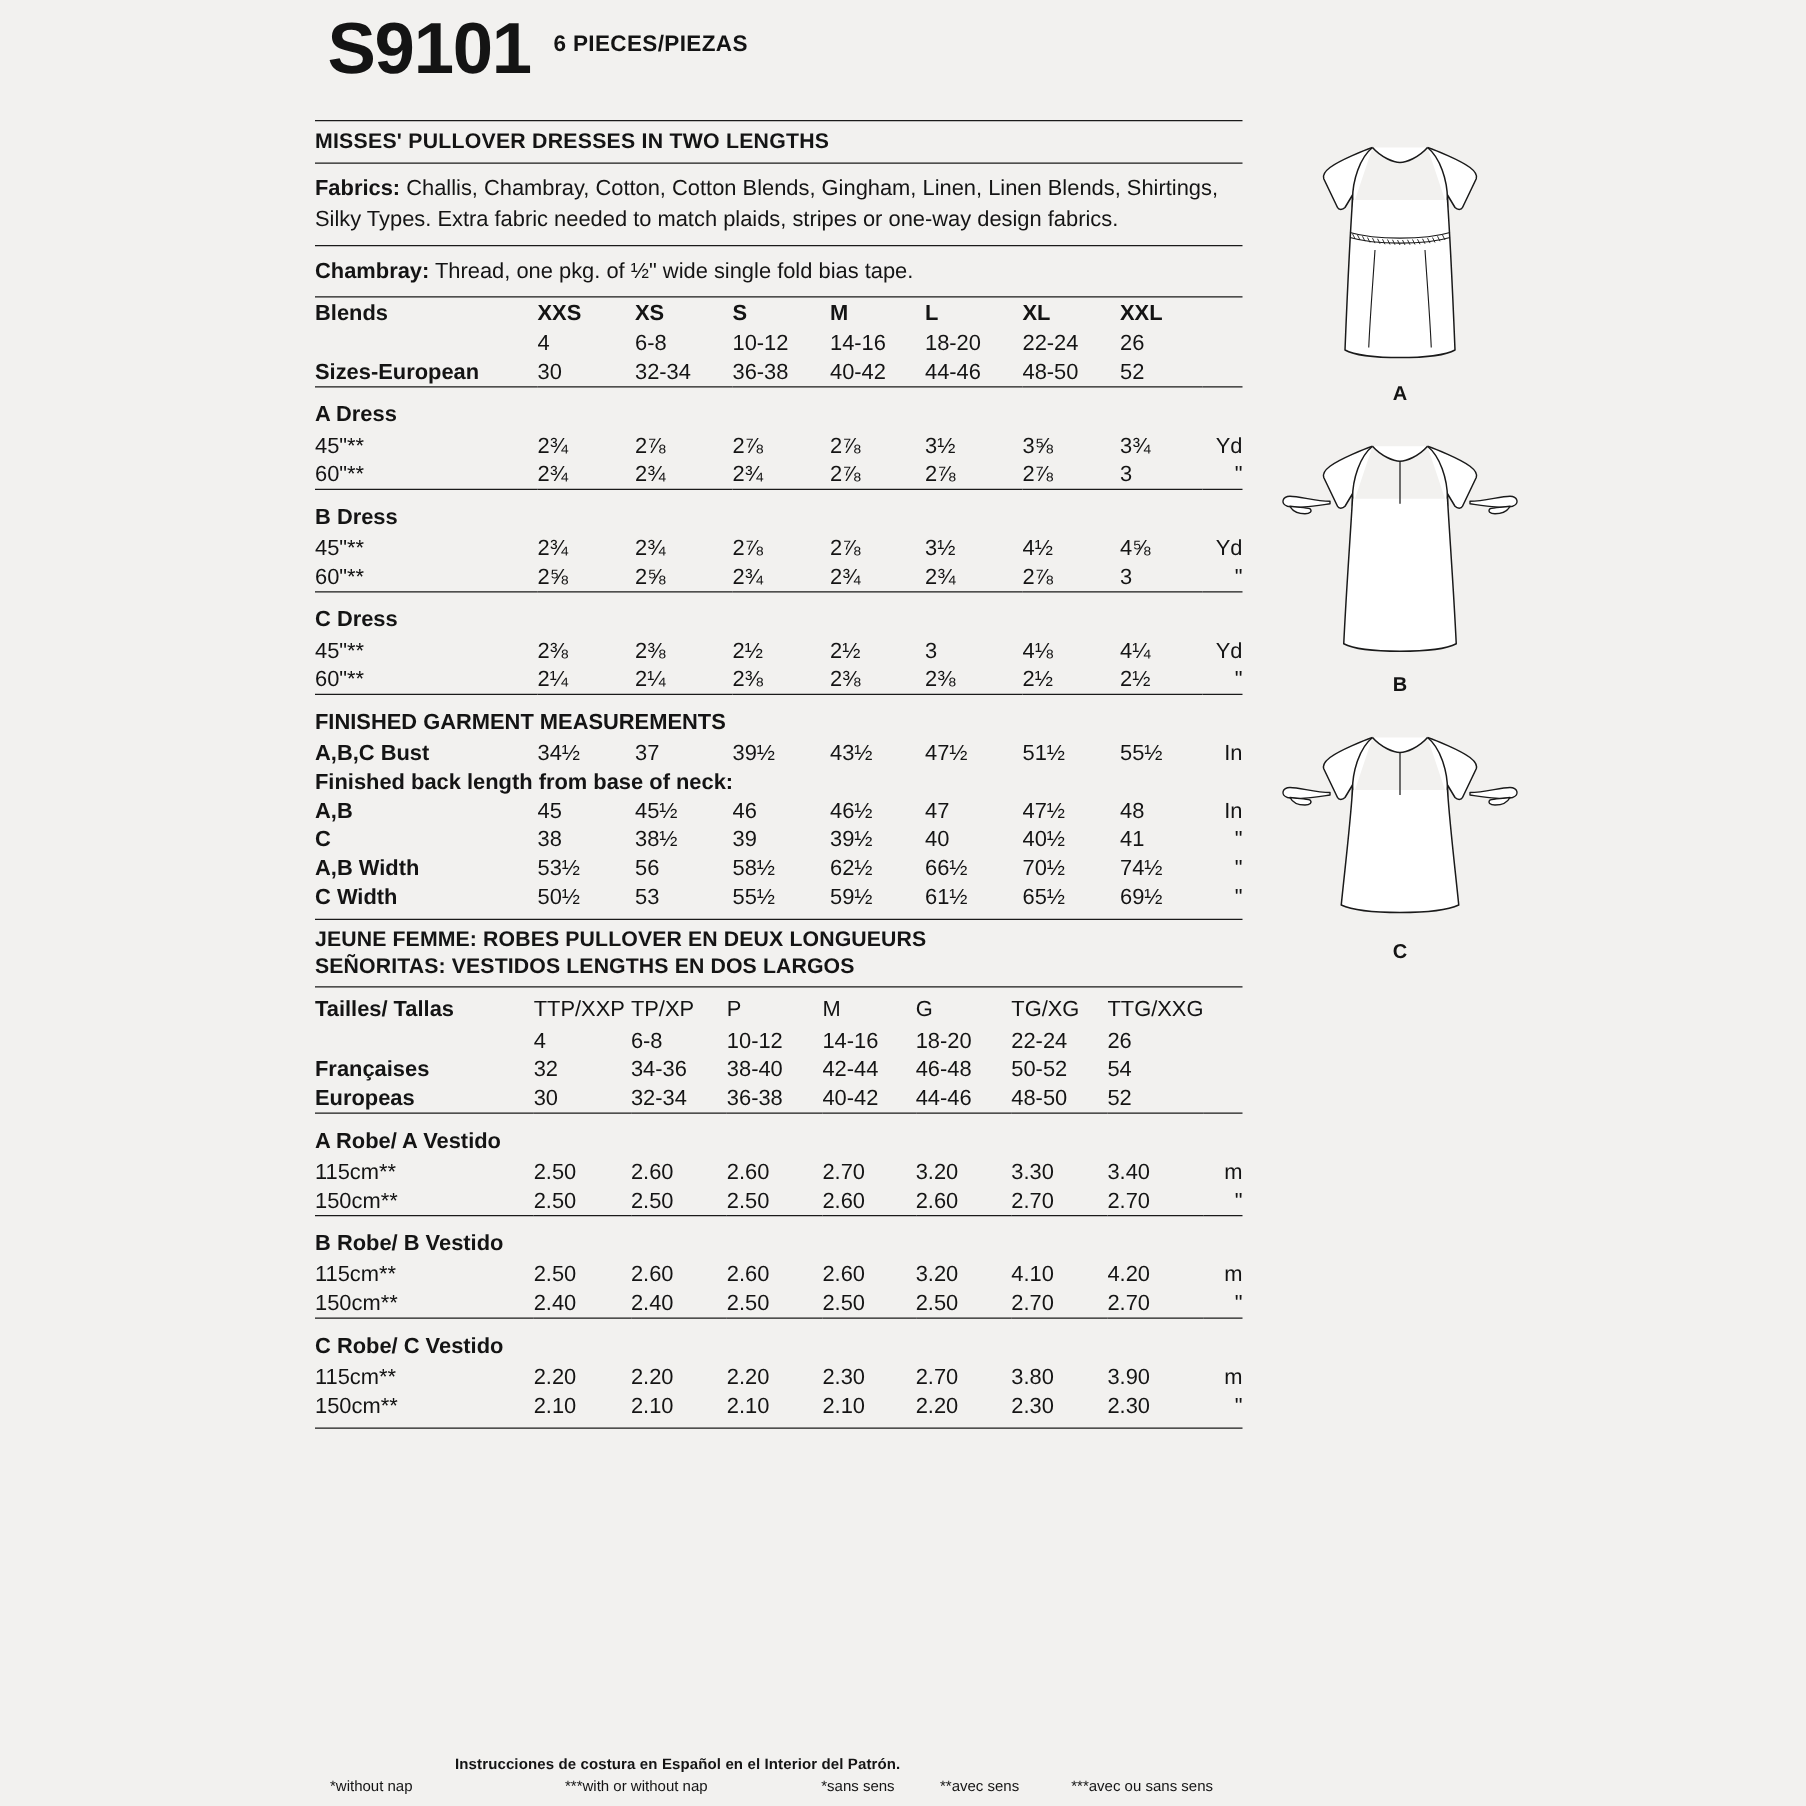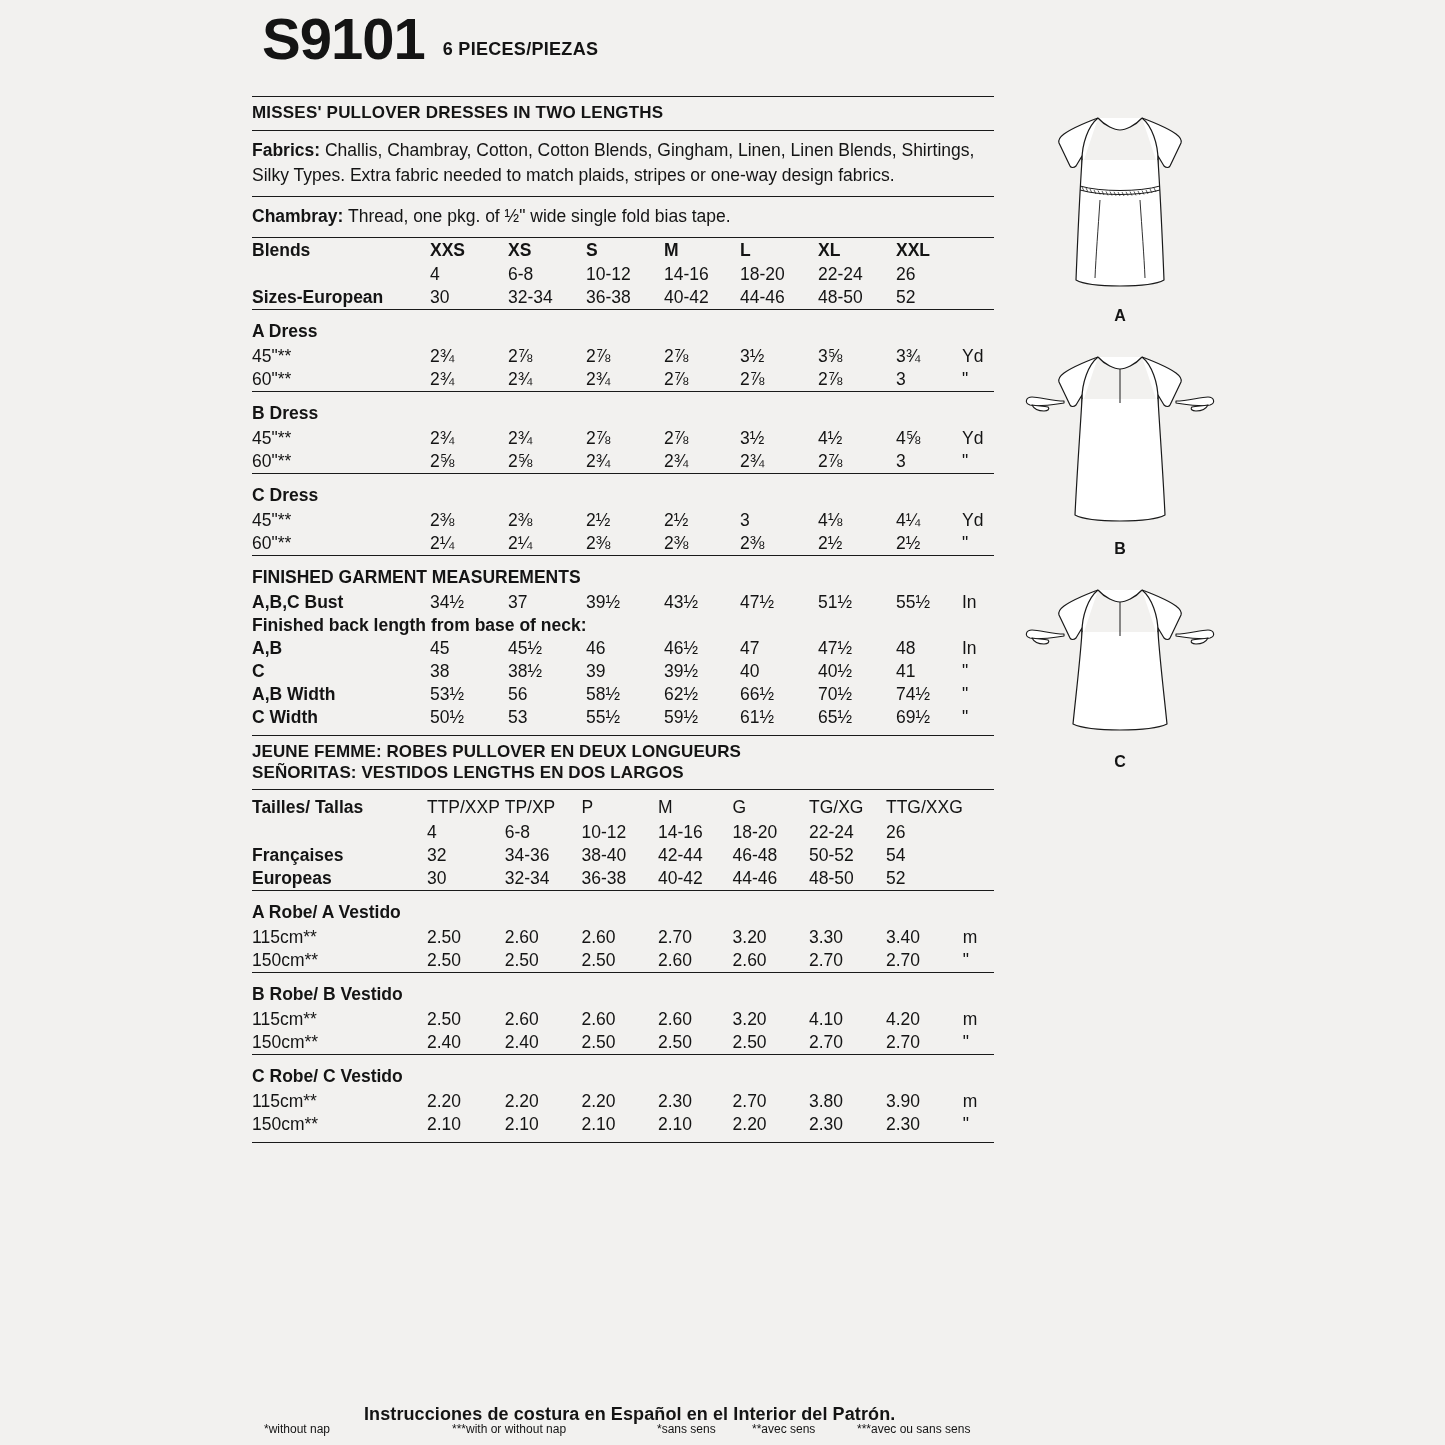--- a/index.html
+++ b/index.html
@@ -21,21 +21,21 @@
     width: 1445px;
     height: 1445px;
   }
 
   
   .header {
     position: absolute;
     left: 262px;
     top: 10px;
     display: flex;
-    align-items: flex-end;
+    align-items: center;
   }
   .pattern-number {
     font-size: 58px;
     font-weight: bold;
     letter-spacing: -1px;
     line-height: 1;
   }
   .pieces {
     font-size: 18px;
     font-weight: bold;
@@ -80,21 +80,21 @@
     white-space: nowrap;
   }
   td.lbl { width: 178px; }
   td.c1 { width: 78px; }
   td.c2 { width: 78px; }
   td.c3 { width: 78px; }
   td.c4 { width: 76px; }
   td.c5 { width: 78px; }
   td.c6 { width: 78px; }
   td.c7 { width: 66px; }
-  td.unit { width: 32px; text-align: left; }
+  td.unit { width: 32px; text-align: right; }
   .bold { font-weight: bold; }
   tr.sec td { padding-top: 7px; padding-bottom: 3px; }
   tr.thin td { padding-top: 1px; padding-bottom: 1px; }
   .divider-row td {
     border-top: 1.5px solid #1a1a1a;
     height: 0;
     padding: 0;
     font-size: 0;
     line-height: 0;
   }
@@ -118,21 +118,21 @@
   .fn-a { width: 88px; }
   .fn-b { width: 100px; margin-top: 27px; }
   .fn-c { width: 205px; }
   .fn-d { width: 95px; }
   .fn-e { width: 105px; }
 
   .bottom-note {
     position: absolute;
     left: 364px;
     top: 1404px;
-    font-size: 18px;
+    font-size: 12px;
     font-weight: bold;
     letter-spacing: 0.1px;
   }
 
   
   .illus {
     position: absolute;
     left: 1020px;
     top: 100px;
     width: 200px;

